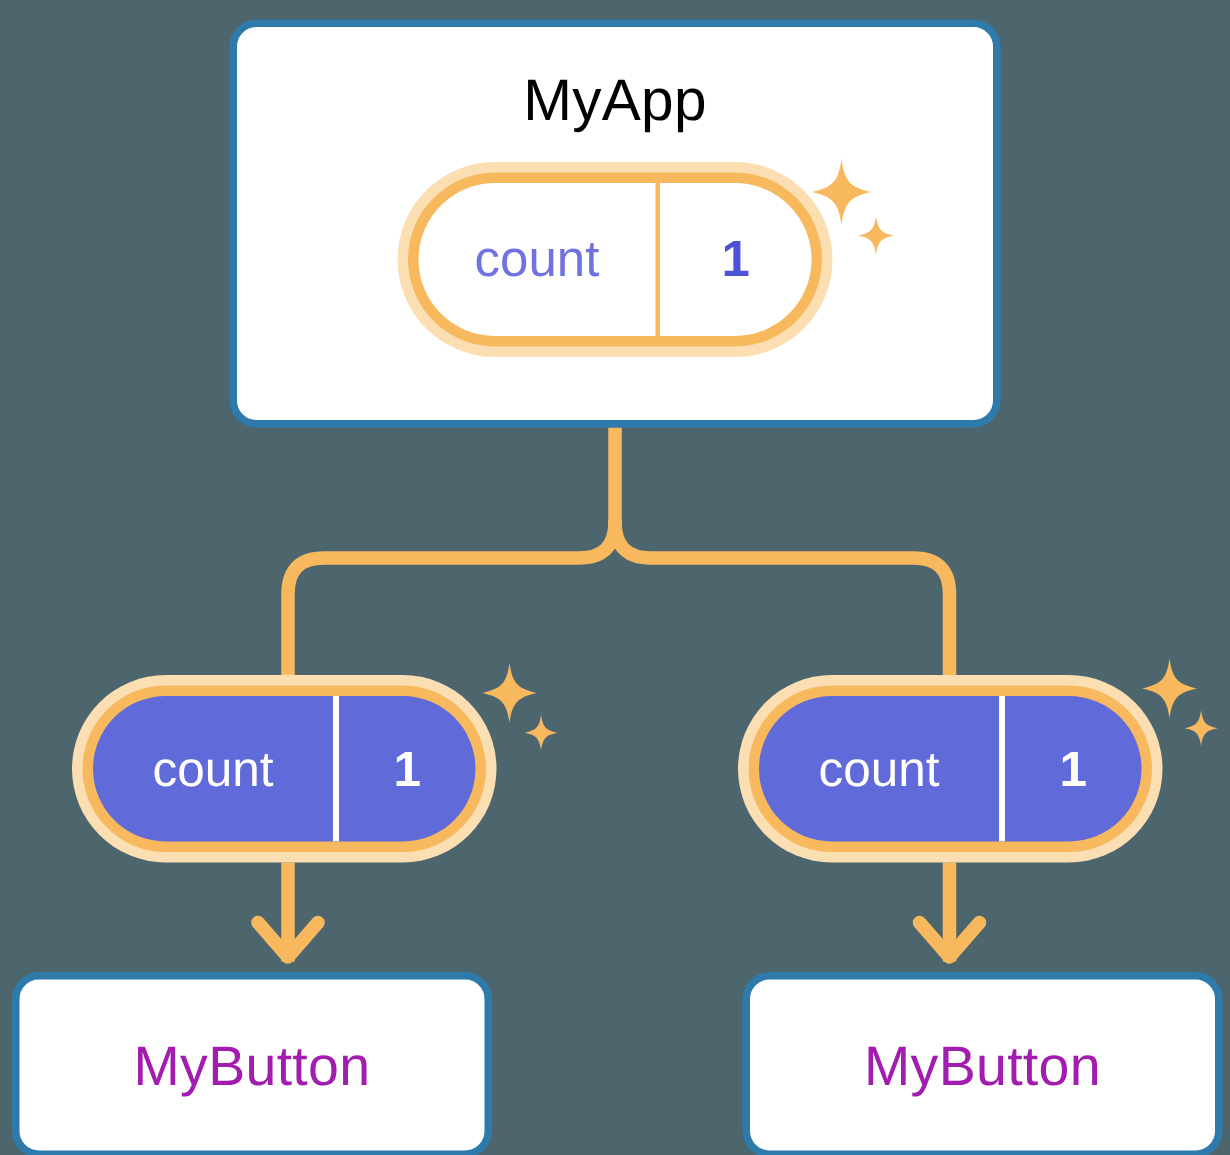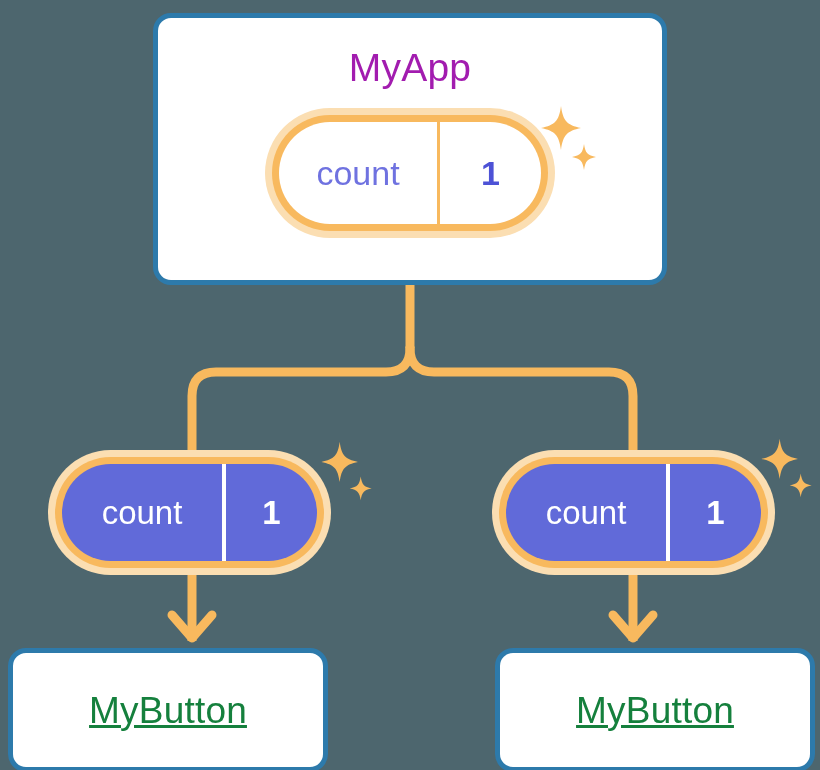--- a/index.html
+++ b/index.html
@@ -47,45 +47,44 @@
   .card-app {
     left: 153px;
     top: 13px;
     width: 514px;
     height: 272px;
     justify-content: flex-start;
     padding-top: 30px;
   }
 
   .card-title {
-    color: #a21caf;
+    color: #000000;
     font-size: 39px;
     line-height: 1;
     font-weight: 400;
     letter-spacing: 0.2px;
     white-space: nowrap;
   }
 
   .card-button {
     top: 648px;
     width: 320px;
     height: 124px;
     justify-content: center;
   }
   .card-button.left  { left: 8px; }
   .card-button.right { left: 495px; }
 
   .card-button-label {
-    color: #15803d;
+    color: #a21caf;
     font-size: 37px;
     line-height: 1;
     font-weight: 400;
     letter-spacing: 0.2px;
     white-space: nowrap;
-    text-decoration: underline;
   }
 
   
   .pill-wrap {
     position: absolute;
   }
 
   
   .pill-halo {
     position: absolute;

